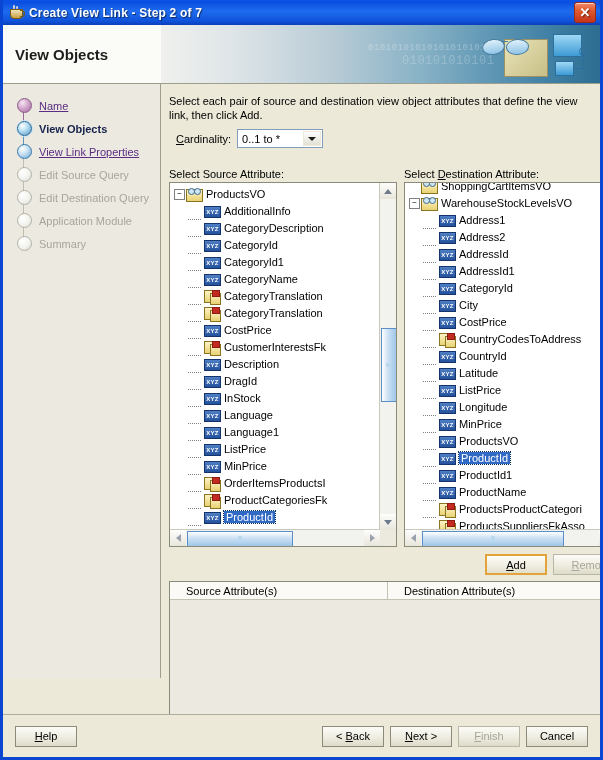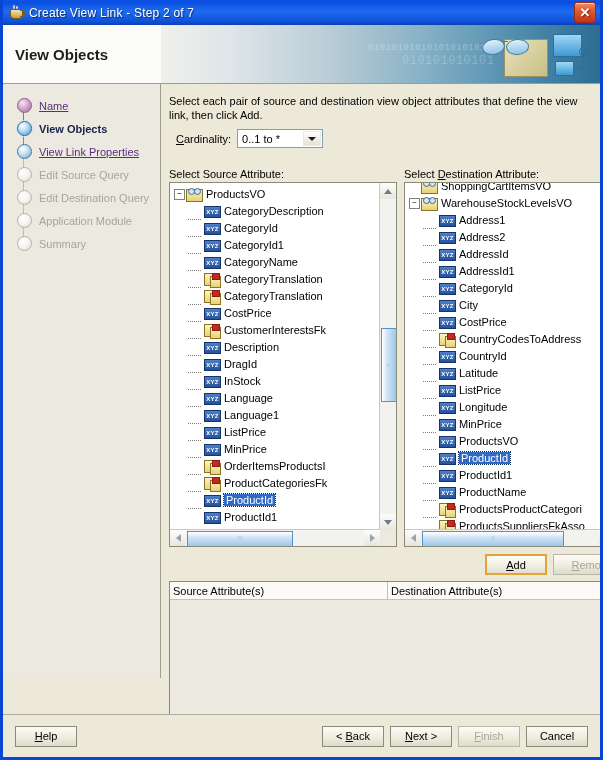--- a/index.html
+++ b/index.html
@@ -40,21 +40,21 @@
   .java-handle {
     position: absolute; left: 12px; top: 5px; width: 4px; height: 5px;
     border: 1px solid #7a5c10; border-left: none; border-radius: 0 4px 4px 0;
   }
   .java-steam {
     position: absolute; left: 5px; top: 0px; width: 2px; height: 4px;
     background: #cfcfcf; border-radius: 1px;
   }
   .java-steam.s2 { left: 8px; top: 1px; height: 3px; }
   #titlebar .tb-title {
-    color: #fff; font-weight: normal; font-size: 12px;
+    color: #fff; font-weight: bold; font-size: 12px;
     text-shadow: 1px 1px 1px rgba(0,0,0,.55);
     white-space: nowrap; letter-spacing: .2px; text-align: right;
   }
   #titlebar .tb-spacer { flex: 1; }
   #close-btn {
     width: 20px; height: 19px; margin-right: 2px;
     background: linear-gradient(to bottom, #f08a6a 0%, #e05a2e 40%, #c4341a 100%);
     border: 1px solid #9c2a14;
     border-radius: 3px;
     display: flex; align-items: center; justify-content: center;
@@ -407,21 +407,21 @@
     background: #ece9e0;
     box-sizing: border-box;
     overflow: hidden;
   }
   #pairtable .hdr {
     display: flex; height: 17px;
     background: #fbfaf6;
     border-bottom: 1px solid #c3c3b3;
   }
   #pairtable .hdr .cell {
-    font-size: 11px; padding-left: 3px;
+    font-size: 11px; padding-left: 16px;
     display: flex; align-items: center;
     box-sizing: border-box;
     text-align: right;
   }
   #pairtable .hdr .cell:first-child { border-right: 1px solid #c3c3b3; }
   #pairtable .row { display: flex; height: 16px; background: #fbfaf6; }
   #pairtable .row .cell {
     font-size: 11px; padding-left: 3px;
     display: flex; align-items: center;
     box-sizing: border-box;
@@ -550,20 +550,30 @@
                     <span class="indent-root">
                       <span class="expander">−</span>
                       <span class="dotline-root-h"></span>
                     </span>
                     <span class="ico ico-vo">
                       <span class="fold"></span>
                       <span class="glass g1"></span>
                       <span class="glass g2"></span>
                     </span>
                     <span class="tlabel">ProductsVO</span>
+                  </div>
+                  <div class="tnode">
+                    <span class="indent-child">
+                      <span class="dotline-v"></span>
+                      <span class="dotline-h"></span>
+                    </span>
+                    <span class="ico ico-xyz">
+                      <span class="badge">XYZ</span>
+                    </span>
+                    <span class="tlabel">AdditionalInfo</span>
                   </div>
                   <div class="tnode">
                     <span class="indent-child">
                       <span class="dotline-v"></span>
                       <span class="dotline-h"></span>
                     </span>
                     <span class="ico ico-xyz">
                       <span class="badge">XYZ</span>
                     </span>
                     <span class="tlabel">CategoryDescription</span>

